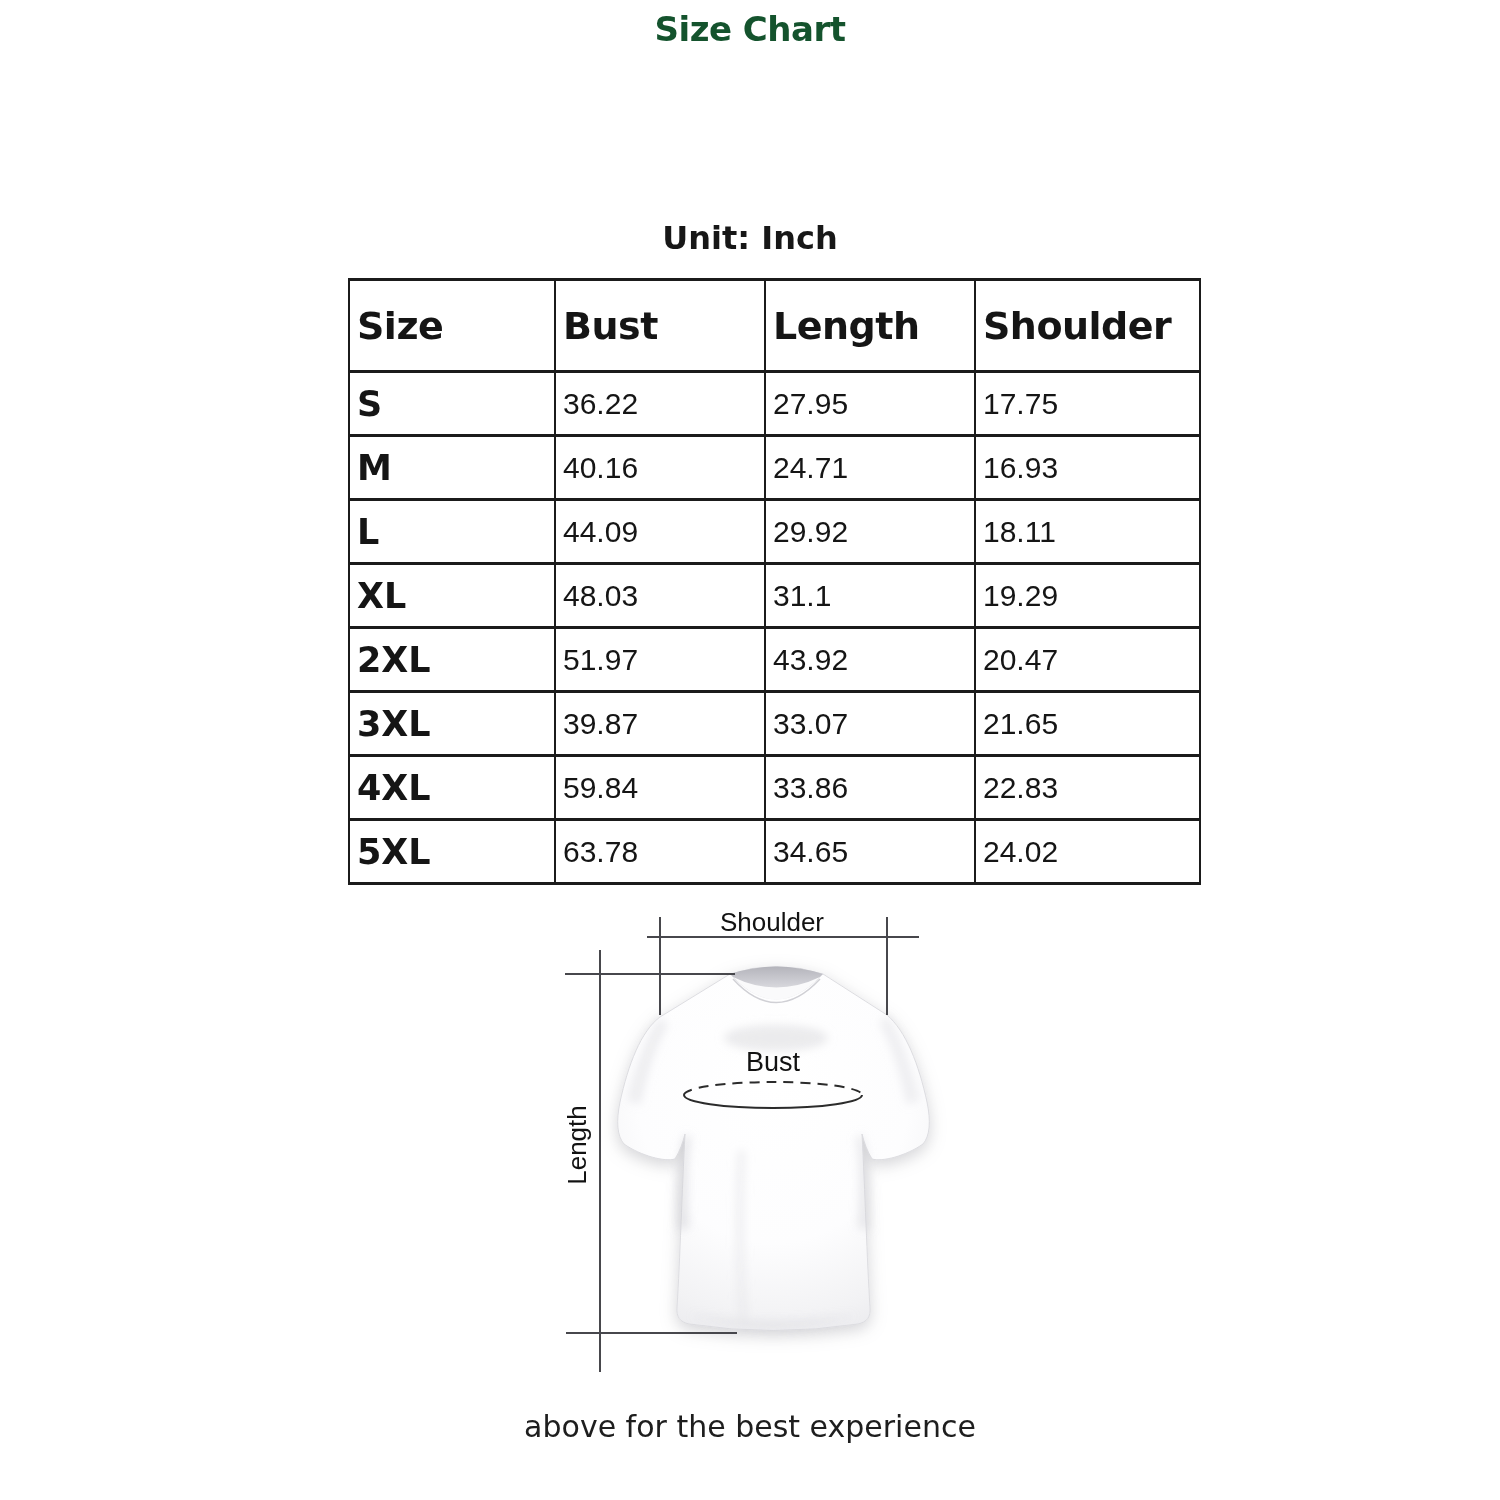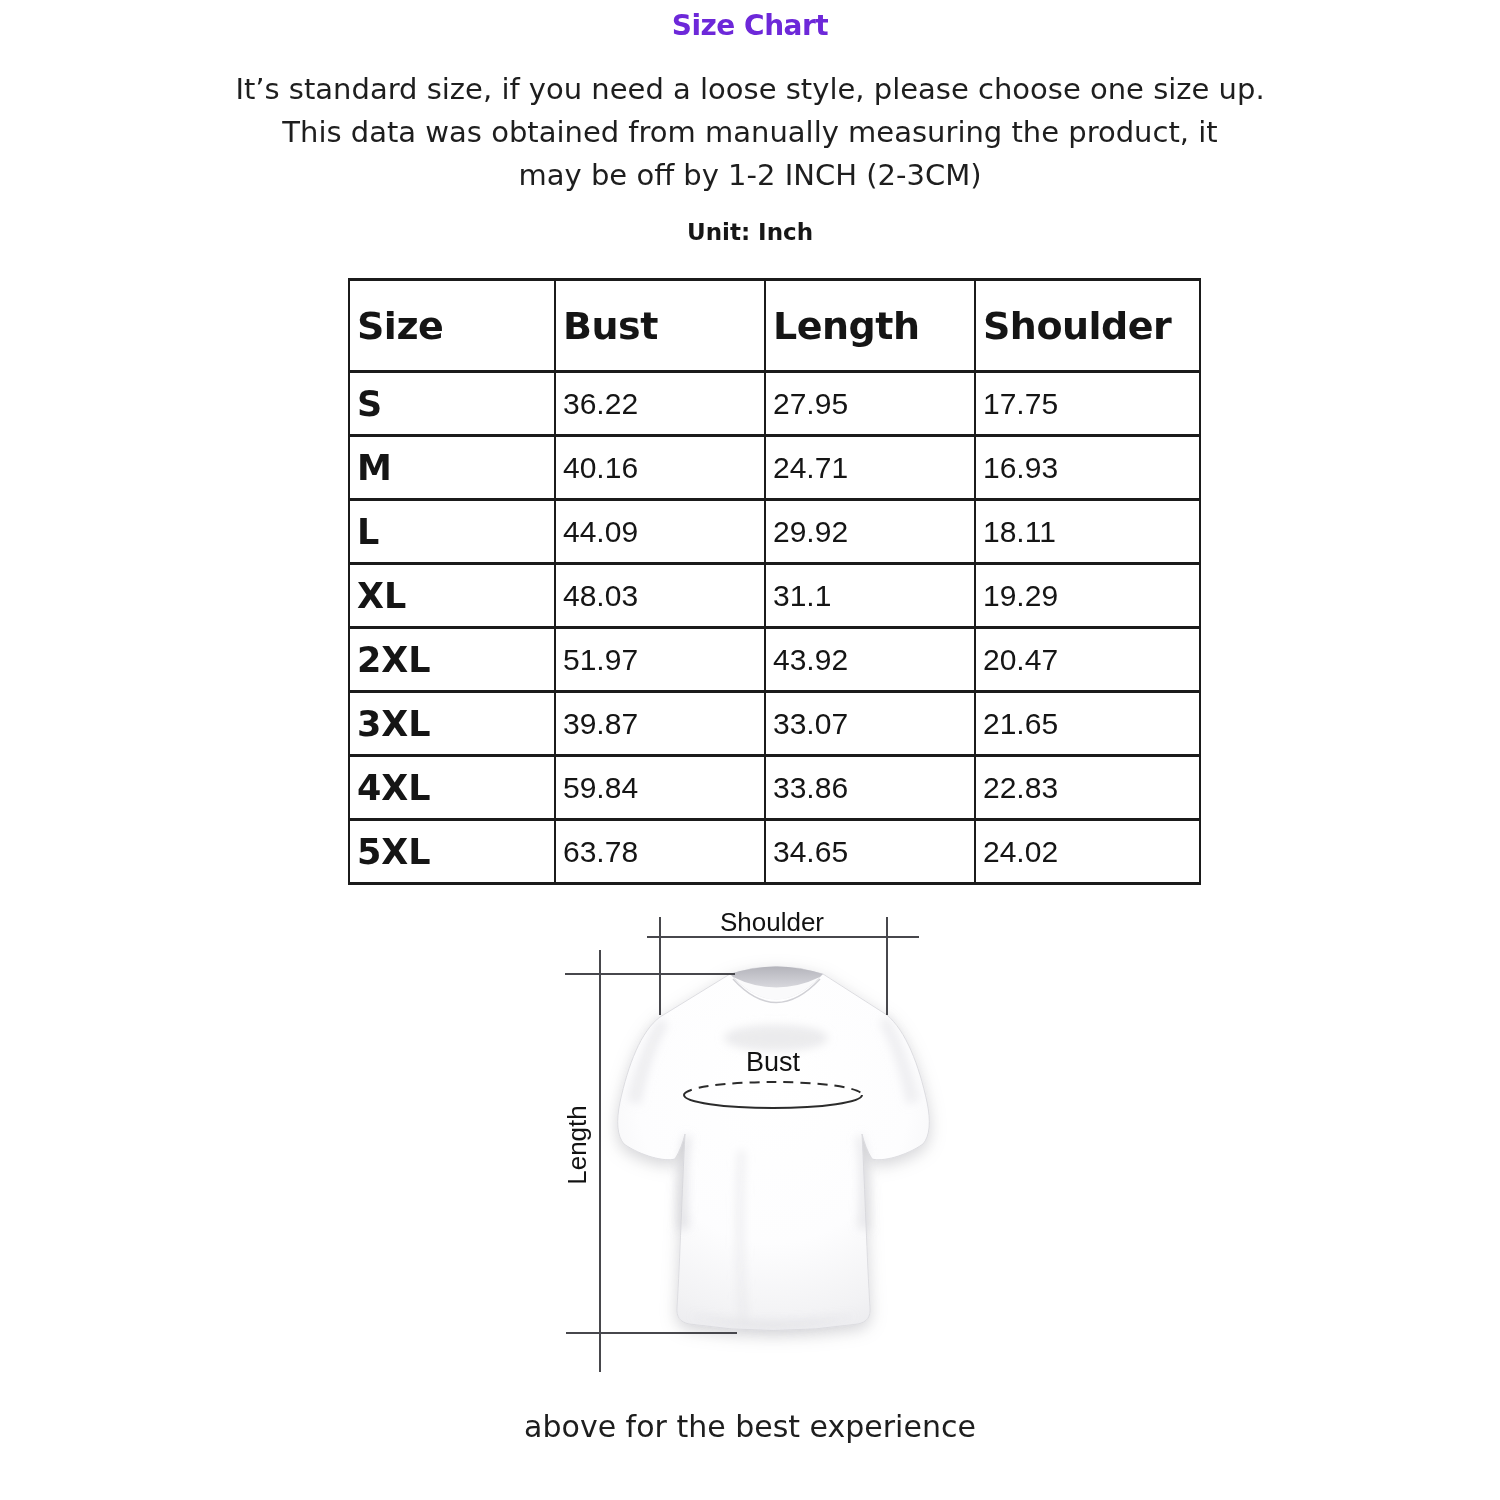--- a/index.html
+++ b/index.html
@@ -9,38 +9,38 @@
     height: 1500px;
     background: #ffffff;
     font-family: "DejaVu Sans", sans-serif;
     color: #1c1c1c;
     overflow: hidden;
   }
   .page-title {
     position: absolute;
     top: 9px; left: 0; width: 100%;
     text-align: center;
-    font-size: 28px;
+    font-size: 34px;
     font-weight: 700;
     letter-spacing: -0.5px;
-    color: #6d28d9;
+    color: #14532d;
   }
   .intro {
     position: absolute;
     top: 68px; left: 0; width: 100%;
     text-align: center;
     font-size: 29px;
     line-height: 43px;
     color: #1e1e1e;
   }
   .unit-label {
     position: absolute;
     top: 219px; left: 0; width: 100%;
     text-align: center;
-    font-size: 23px;
+    font-size: 32px;
     font-weight: 700;
     color: #171717;
   }
   table.size-table {
     position: absolute;
     left: 332px; top: 278px;
     width: 851px;
     border-collapse: collapse;
     table-layout: fixed;
     background: #ffffff;
@@ -95,25 +95,20 @@
     color: #1e1e1e;
   }
 </style>
 </head>
 <body>
 
 <div class="canvas">
 
   <div class="page-title">Size Chart</div>
 
-  <div class="intro">
-    <div>It’s standard size, if you need a loose style, please choose one size up.</div>
-    <div>This data was obtained from manually measuring the product, it</div>
-    <div>may be off by 1-2 INCH (2-3CM)</div>
-  </div>
 
   <div class="unit-label">Unit: Inch</div>
 
   <table class="size-table">
     <colgroup>
       <col style="width:206px">
         <col style="width:210px">
         <col style="width:210px">
         <col style="width:225px">
     </colgroup>

